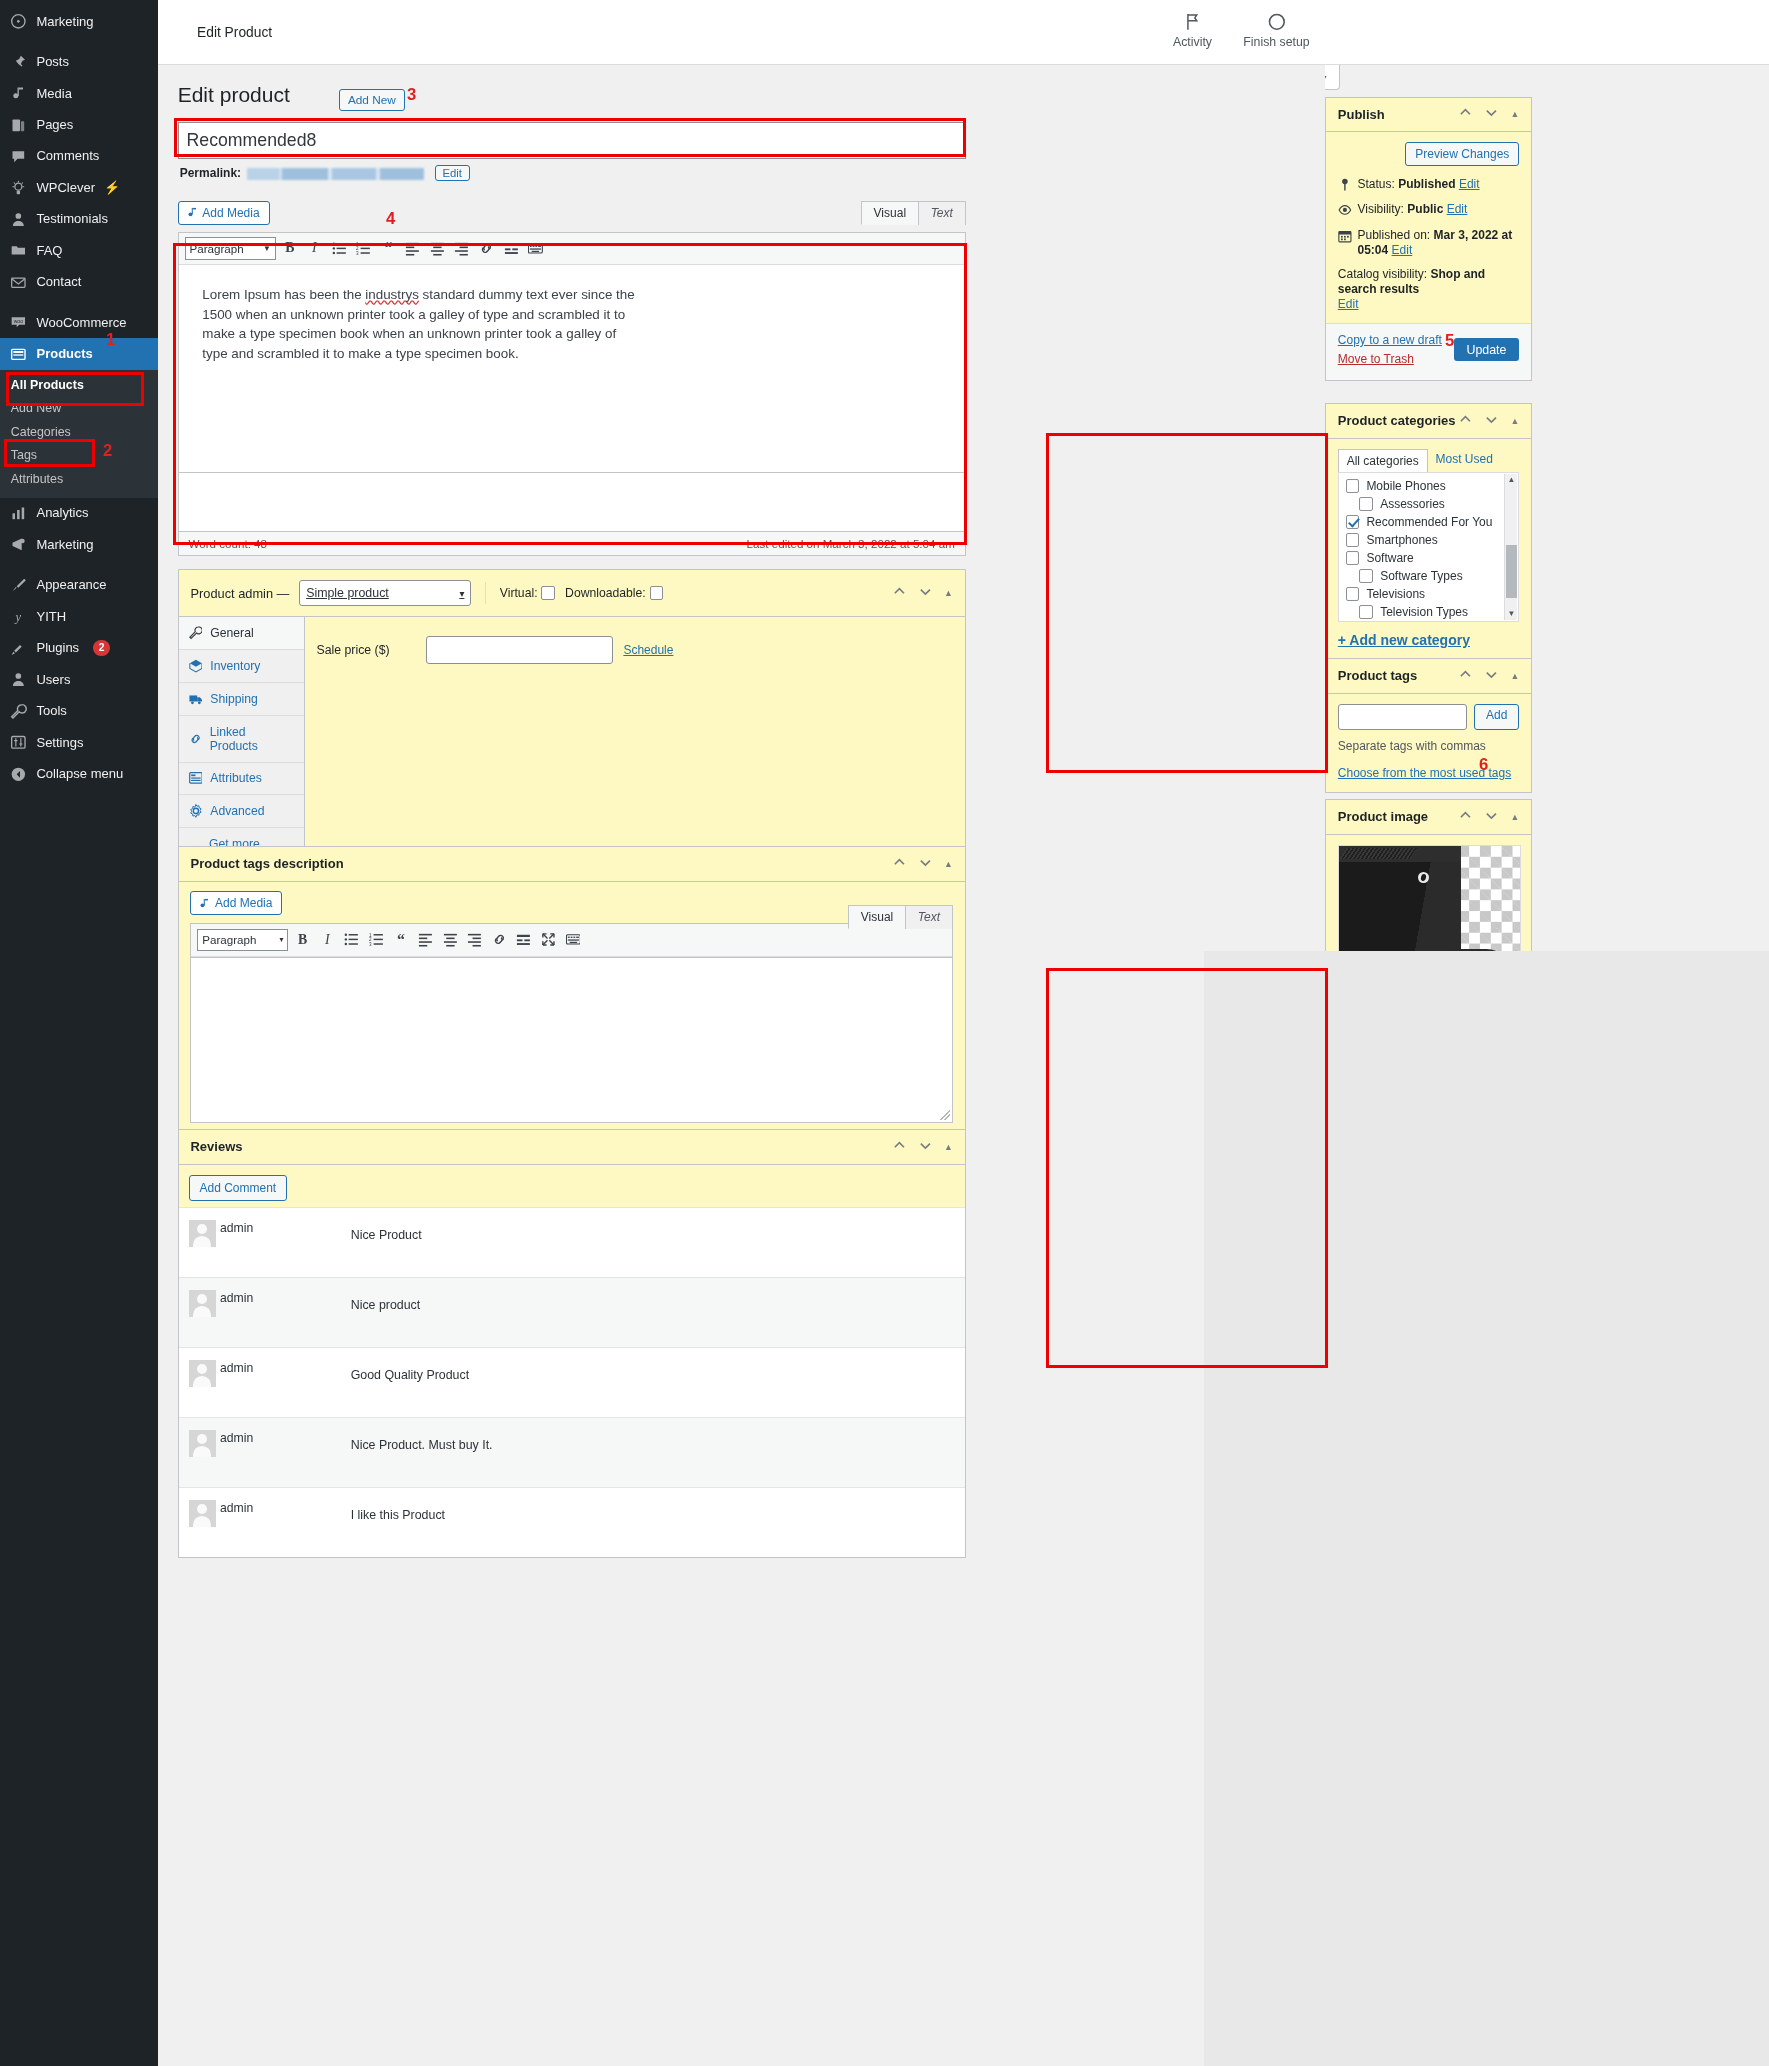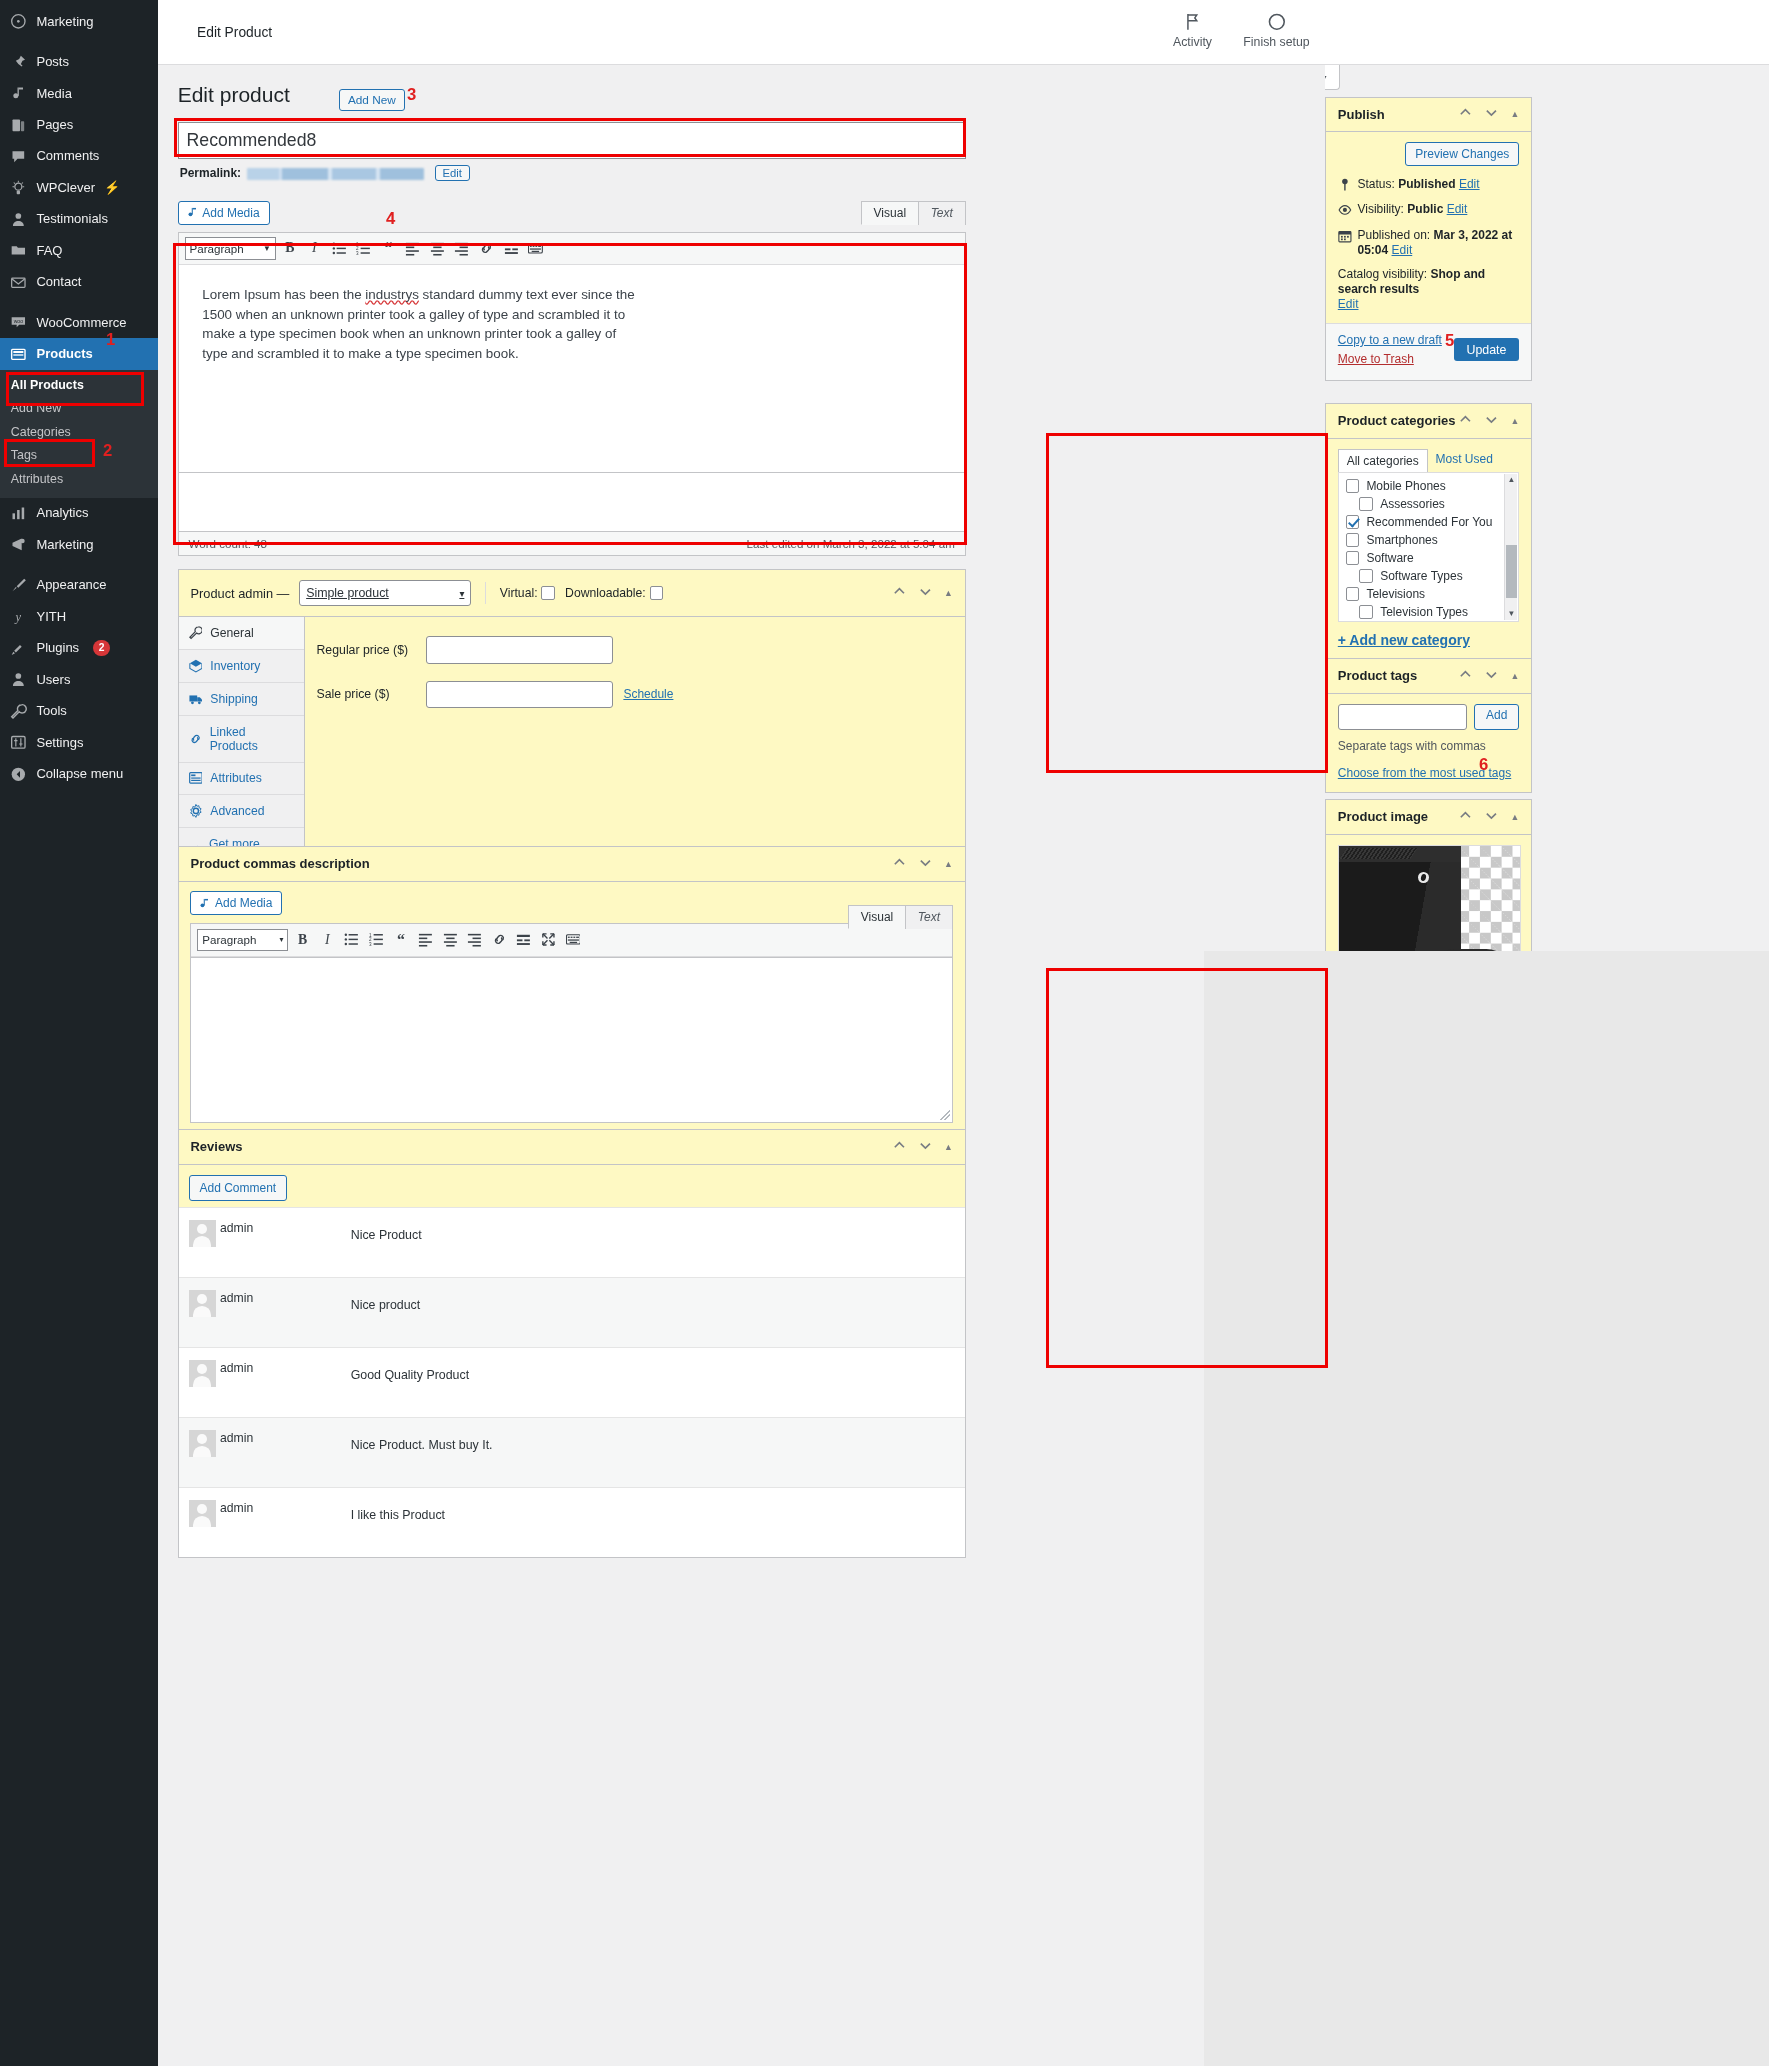--- a/index.html
+++ b/index.html
@@ -757,35 +757,31 @@
             <svg viewBox="0 0 16 16">
                 <path d="M4 11l7-7 1.8 1.8-7 7z"></path>
                 <path d="M10 2l2 2M13 5l2 2" stroke="#2271b1" stroke-width="1.4"></path>
                 <path d="M3.5 12l-2 3.5 3.5-2z"></path>
               </svg>
             <span>Get more options</span>
           </div>
         </div>
         <div id="pd-panel">
           <div class="pd-field">
-            <label>Regular price ($)</label>
-            <div class="inp"></div>
-          </div>
-          <div class="pd-field">
             <label>Sale price ($)</label>
             <div class="inp"></div>
             <span class="sched">Schedule</span>
           </div>
         </div>
       </div>
     </div>
 
     <div id="short-desc" class="postbox">
       <div class="pb-head">
-        <span class="pb-title">Product commas description</span>
+        <span class="pb-title">Product tags description</span>
         <div class="pb-ctrls">
           <span><svg viewBox="0 0 14 14">
                 <path d="M2 9l5-5 5 5"></path>
               </svg></span>
           <span><svg viewBox="0 0 14 14">
                 <path d="M2 5l5 5 5-5"></path>
               </svg></span>
           <span class="tri">▲</span>
         </div>
       </div>

